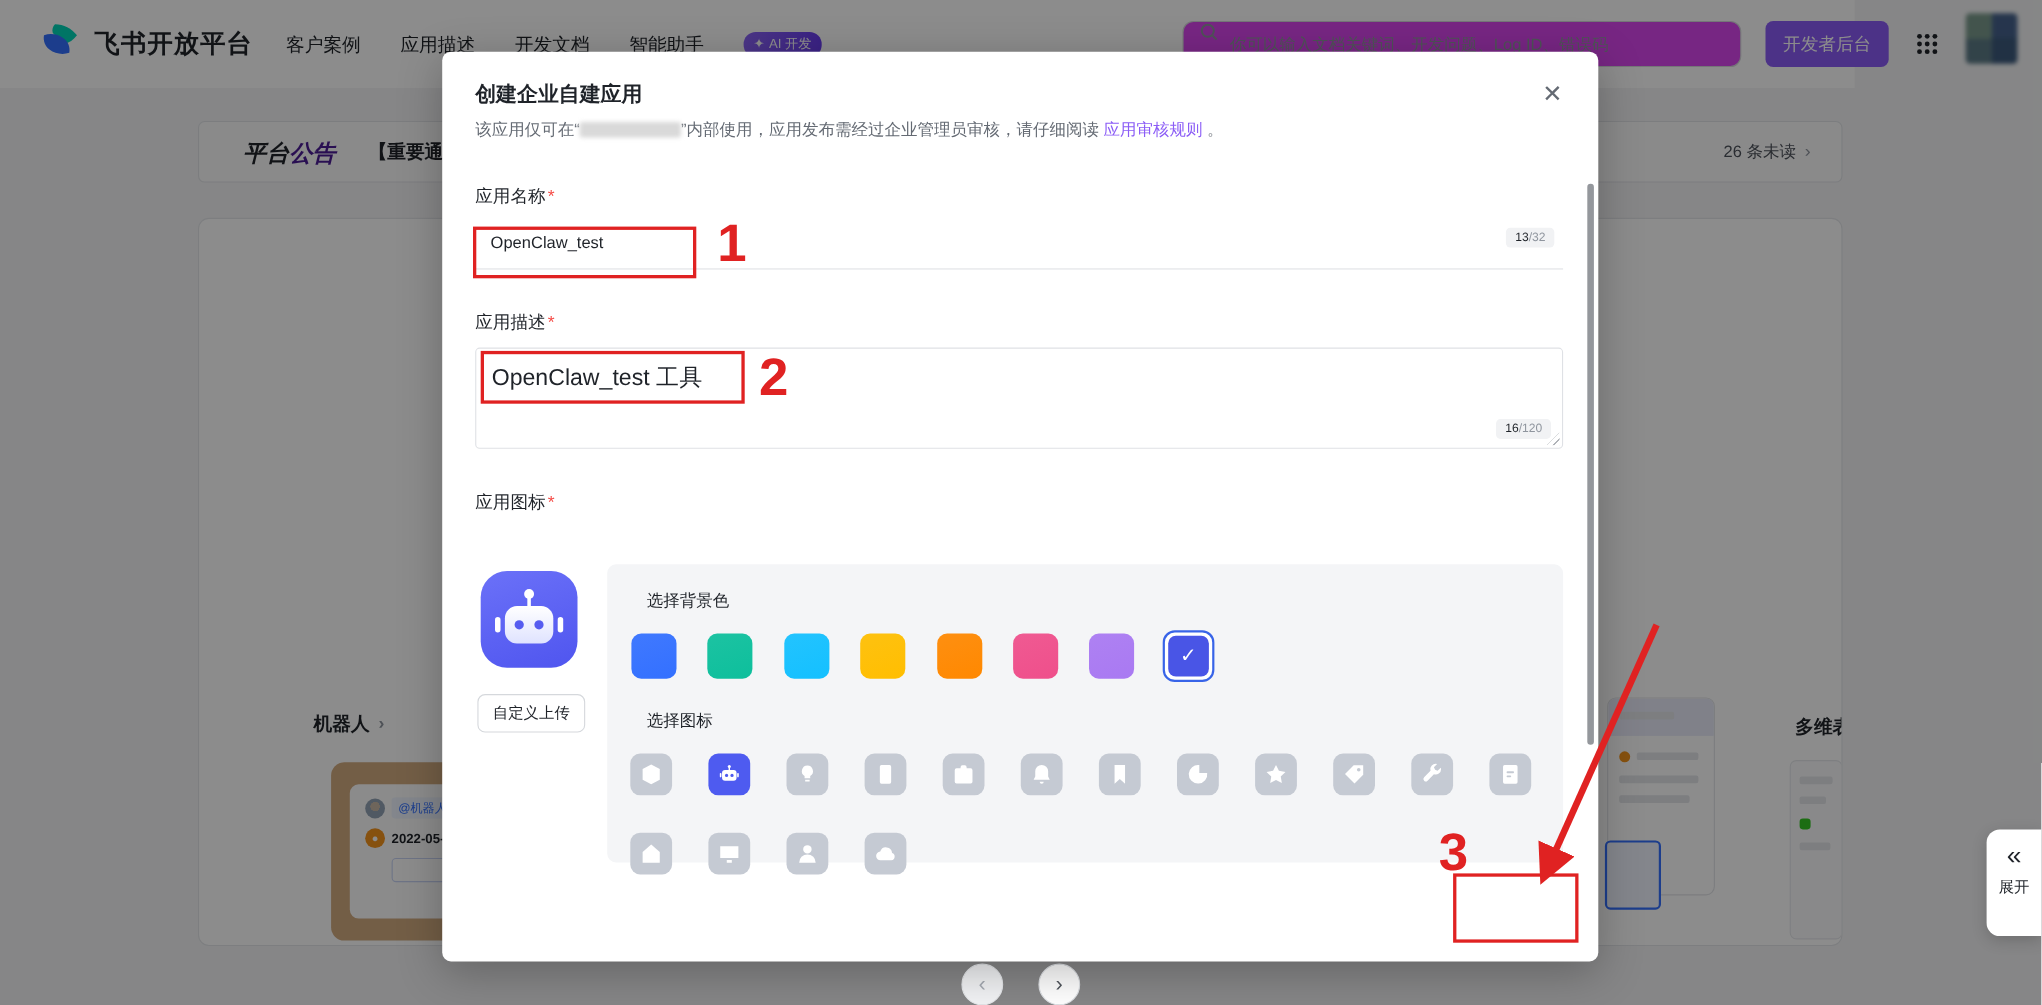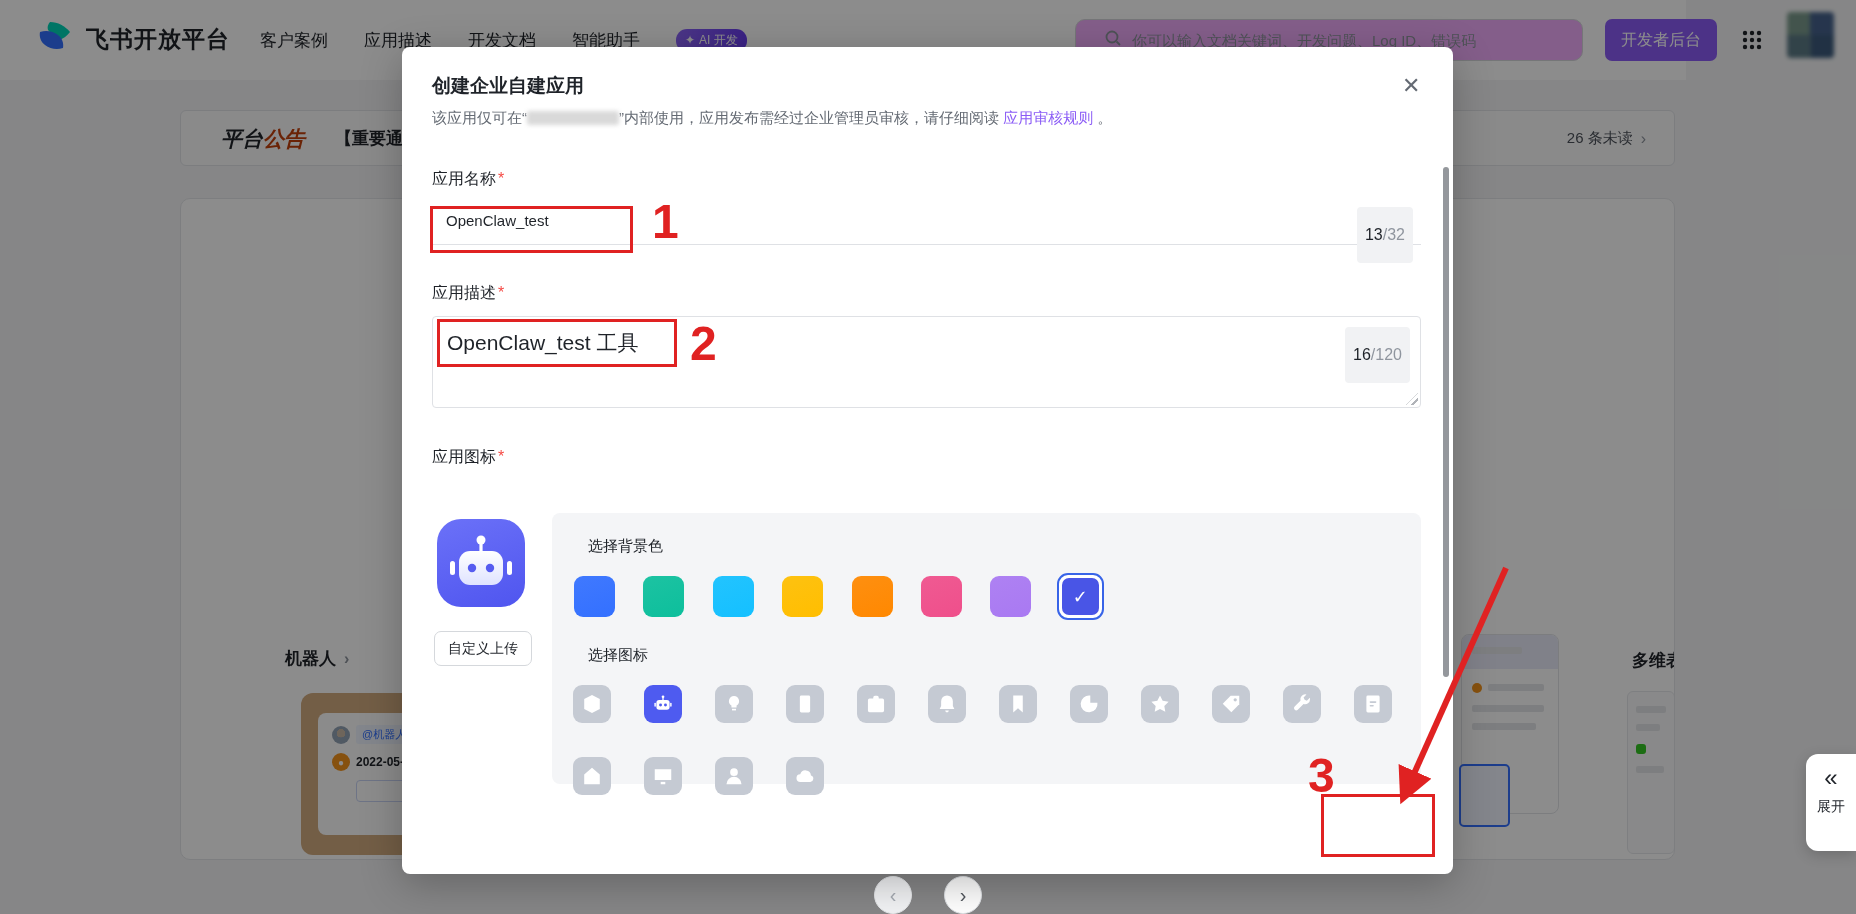--- a/index.html
+++ b/index.html
@@ -5,31 +5,31 @@
   html,body{margin:0;padding:0;background:#e9eaec;font-family:"Liberation Sans","DejaVu Sans",sans-serif;}
   .stage{position:relative;width:1856px;height:914px;overflow:hidden;background:#f4f5f6;}
   .abs{position:absolute;}
   
   .nav{position:absolute;top:0;left:0;width:1686px;height:80px;background:#fff;}
   .brand{position:absolute;left:36px;top:20px;display:flex;align-items:center;gap:12px;}
   .brand-text{font-size:23px;font-weight:700;color:#1f2329;letter-spacing:1px;}
   .nav-links{position:absolute;left:260px;top:0;height:80px;display:flex;align-items:center;gap:36px;}
   .nav-link{font-size:17px;color:#1f2329;cursor:pointer;white-space:nowrap;}
   .ai-badge{display:inline-flex;align-items:center;gap:4px;background:linear-gradient(90deg,#8a63f6,#6a3df0);color:#fff;font-size:12px;padding:3px 9px;border-radius:11px;}
-  .search{position:absolute;left:1075px;top:19px;width:508px;height:42px;border:1px solid #d5d7da;border-radius:10px;background:#f0abfc;display:flex;align-items:center;padding:0 28px;box-sizing:border-box;gap:8px;}
+  .search{position:absolute;left:1075px;top:19px;width:508px;height:42px;border:1px solid #d5d7da;border-radius:10px;background:#d946ef;display:flex;padding:0 14px;box-sizing:border-box;gap:8px;}
   .search input{border:0;outline:0;flex:1;font-size:15px;color:#1f2329;background:transparent;font-family:inherit;}
   .search input::placeholder{color:#8f959e;}
   .console-btn{position:absolute;left:1605px;top:19px;width:112px;height:42px;background:#8b5cf6;color:#fff;font-size:16px;border:0;border-radius:7px;cursor:pointer;font-family:inherit;}
   .grid-icon{position:absolute;left:1741px;top:29px;width:22px;height:22px;}
   .avatar{position:absolute;left:1787px;top:12px;width:47px;height:46px;border-radius:4px;overflow:hidden;filter:blur(2px);
     background:conic-gradient(from 0deg at 50% 50%, #46628c 0 25%, #3c5a7c 25% 50%, #5c7a86 50% 75%, #7a9a8c 75% 100%);}
   
   .banner{position:absolute;left:180px;top:110px;width:1495px;height:56px;background:#fbfbfc;border:1px solid #e2e4e8;border-radius:6px;box-sizing:border-box;}
   .banner-title{position:absolute;left:40px;top:14px;font-size:21px;font-weight:800;font-style:italic;color:#1f2329;}
-  .banner-title .blue{color:#c2410c;}
+  .banner-title .blue{color:#4c1d95;}
   .banner-notice{position:absolute;left:154px;top:16px;font-size:17px;font-weight:700;color:#1f2329;white-space:nowrap;}
   .banner-unread{position:absolute;right:28px;top:18px;font-size:15px;color:#4e535b;display:flex;align-items:center;gap:8px;}
   .main-card{position:absolute;left:180px;top:198px;width:1495px;height:662px;background:#fff;border:1px solid #e4e6ea;border-radius:10px;box-sizing:border-box;overflow:hidden;}
   .sec-title{font-size:17px;font-weight:600;color:#1f2329;display:flex;align-items:center;gap:8px;}
   .chev{color:#8f959e;font-size:16px;}
   .robot-card{position:absolute;left:120px;top:494px;width:270px;height:162px;background:#d2ab80;border-radius:12px;}
   .robot-chat{position:absolute;left:17px;top:20px;width:235px;height:122px;background:#fdfdfd;border-radius:8px;padding:12px 0 0 14px;box-sizing:border-box;}
   .chat-row{display:flex;align-items:center;gap:6px;margin-bottom:9px;}
   .chat-ava{width:18px;height:18px;border-radius:50%;background:radial-gradient(circle at 50% 40%, #c9b9a6 30%, #93a3b5 31%);}
   .chat-ava2{width:18px;height:18px;border-radius:50%;background:#f5941d;display:flex;align-items:center;justify-content:center;color:#fff;font-size:10px;}
@@ -49,21 +49,21 @@
   .modal{position:absolute;left:402px;top:47px;width:1051px;height:827px;background:#fff;border-radius:8px;z-index:100;box-shadow:0 10px 40px rgba(0,0,0,.25);overflow:hidden;}
   .m-title{position:absolute;left:30px;top:26px;font-size:19px;font-weight:600;color:#1f2329;}
   .m-close{position:absolute;left:1000px;top:28px;font-size:22px;color:#646a73;cursor:pointer;line-height:1;}
   .m-desc{position:absolute;left:30px;top:62px;font-size:15px;color:#646a73;white-space:nowrap;}
   .m-desc .blur{display:inline-block;width:92px;height:14px;background:#d9d9d9;border-radius:2px;filter:blur(2px);vertical-align:-2px;}
   .m-link{color:#8b5cf6;cursor:pointer;}
   .f-label{position:absolute;left:30px;font-size:16px;color:#1f2329;font-weight:500;}
   .req{color:#f54a45;margin-left:2px;}
   .name-input{position:absolute;left:30px;top:150px;width:989px;height:48px;border-bottom:1px solid #dfe1e5;box-sizing:border-box;}
   .name-value{position:absolute;left:14px;top:15px;font-size:15px;color:#1f2329;}
-  .counter{position:absolute;background:#f1f2f4;border-radius:4px;padding:19px 8px;font-size:16px;color:#1f2329;}
+  .counter{position:absolute;background:#f1f2f4;border-radius:4px;padding:3px 8px;font-size:11px;color:#1f2329;}
   .counter .max{color:#8f959e;}
   .desc-area{position:absolute;left:30px;top:269px;width:989px;height:92px;border:1px solid #dfe1e5;border-radius:4px;box-sizing:border-box;}
   .desc-value{position:absolute;left:14px;top:12px;font-size:21px;color:#1f2329;}
   .resize-handle{position:absolute;right:2px;bottom:2px;width:12px;height:12px;background:
     repeating-linear-gradient(135deg,transparent 0 3px,#b0b3b8 3px 4.5px);clip-path:polygon(100% 0,100% 100%,0 100%);}
   .hint{position:absolute;left:30px;top:432px;font-size:15px;color:#8f959e;}
   .icon-preview{position:absolute;left:35px;top:472px;width:88px;height:88px;border-radius:24px;background:linear-gradient(160deg,#6b71f8,#4f55ef);}
   .upload-btn{position:absolute;left:32px;top:584px;width:98px;height:35px;background:#fff;border:1px solid #d5d8dc;border-radius:7px;font-size:14px;color:#1f2329;font-family:inherit;cursor:pointer;}
   .sel-panel{position:absolute;left:150px;top:466px;width:869px;height:271px;background:#f4f5f7;border-radius:8px;}
   .panel-label{position:absolute;left:36px;font-size:15px;color:#1f2329;font-weight:500;}
@@ -213,21 +213,21 @@
       <span class="counter" style="right:8px;top:10px;">
         <span>13</span><span class="max">/32</span>
       </span>
     </div>
 
     <div class="f-label" style="top:236px;">
       <span>应用描述</span><span class="req">*</span>
     </div>
     <div class="desc-area">
       <span class="desc-value">OpenClaw_test 工具</span>
-      <span class="counter" style="right:10px;bottom:24px;">
+      <span class="counter" style="right:10px;bottom:8px;">
         <span>16</span><span class="max">/120</span>
       </span>
       <span class="resize-handle"></span>
     </div>
 
     <div class="f-label" style="top:400px;">
       <span>应用图标</span><span class="req">*</span>
     </div>
 
     <div class="icon-preview">

